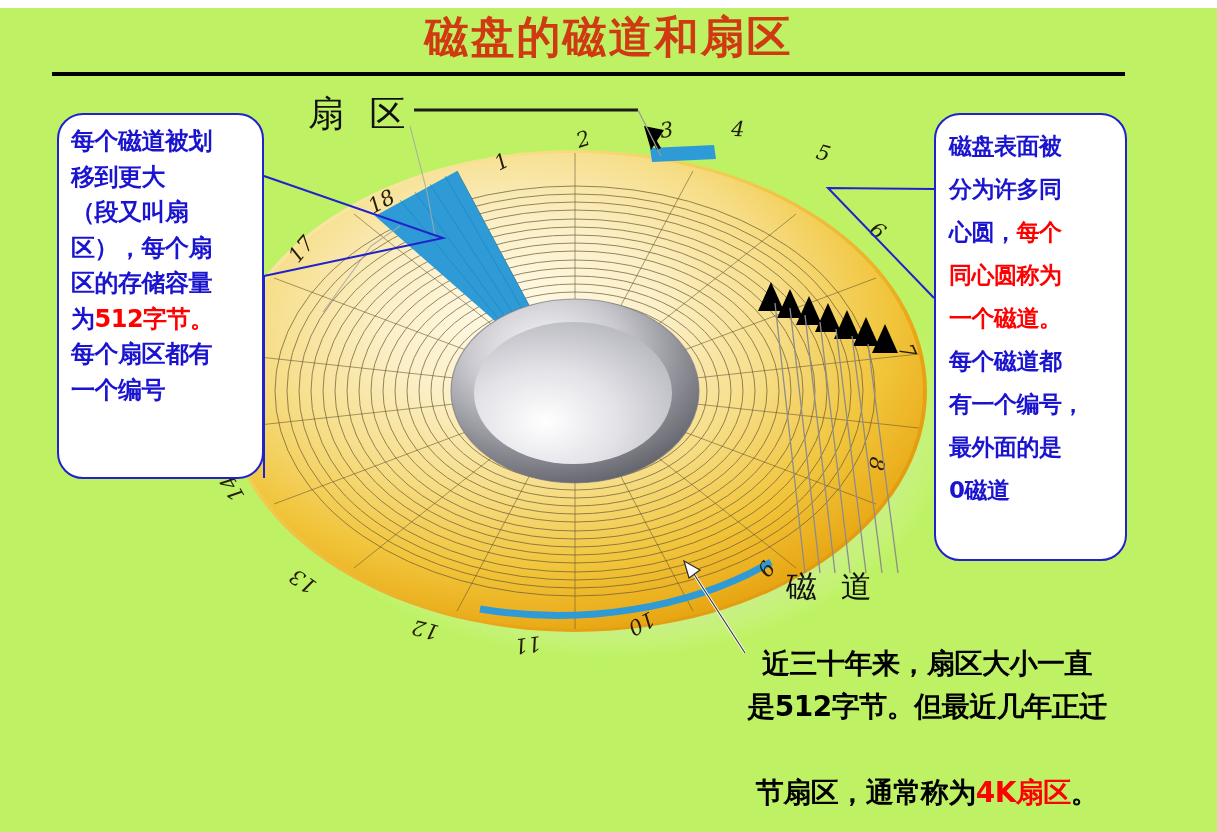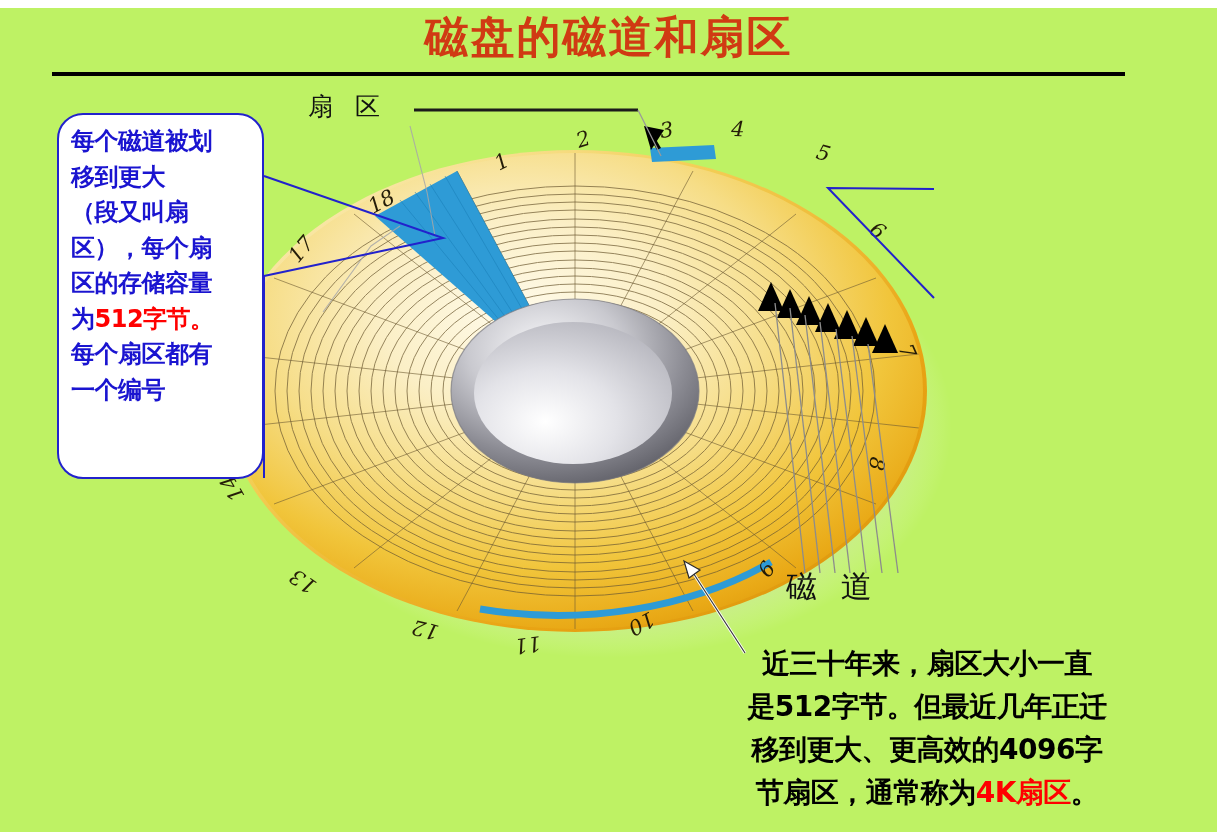--- a/index.html
+++ b/index.html
@@ -91,21 +91,21 @@
   
   .plainlabel {
     position: absolute;
     color: #111111;
     font-family: "DejaVu Serif", "Liberation Serif", serif;
     white-space: nowrap;
     z-index: 5;
   }
   #label-sector {
     left: 308px; top: 82px;
-    font-size: 25px;
+    font-size: 36px;
     letter-spacing: 7px;
   }
   #label-track {
     left: 786px; top: 558px;
     font-size: 31px;
     letter-spacing: 7px;
   }
 
   
   #bottom-note {
@@ -342,23 +342,36 @@
       <span>移到更大</span><br>
       <span>（段又叫扇</span><br>
       <span>区），每个扇</span><br>
       <span>区的存储容量</span><br>
       <span>为</span><span class="hl-red">512字节。</span><br>
       <span>每个扇区都有</span><br>
       <span>一个编号</span>
     </div>
   </div>
 
+  <div class="callout" id="callout-right">
+    <div class="ctext">
+      <span>磁盘表面被</span><br>
+      <span>分为许多同</span><br>
+      <span>心圆，</span><span class="hl-red">每个</span><br>
+      <span class="hl-red">同心圆称为</span><br>
+      <span class="hl-red">一个磁道。</span><br>
+      <span>每个磁道都</span><br>
+      <span>有一个编号，</span><br>
+      <span>最外面的是</span><br>
+      <span>0磁道</span>
+    </div>
+  </div>
 
   <div id="bottom-note">
     <div class="ntext">
       <span>近三十年来，扇区大小一直</span><br>
       <span>是512字节。但最近几年正迁</span><br>
-      <span>移到更大、更高效的4096字</span><br>
+      <br>
       <span>节扇区，通常称为</span><span class="hl-red">4K扇区</span><span>。</span>
     </div>
   </div>
 
 </div>
 
 </body></html>

